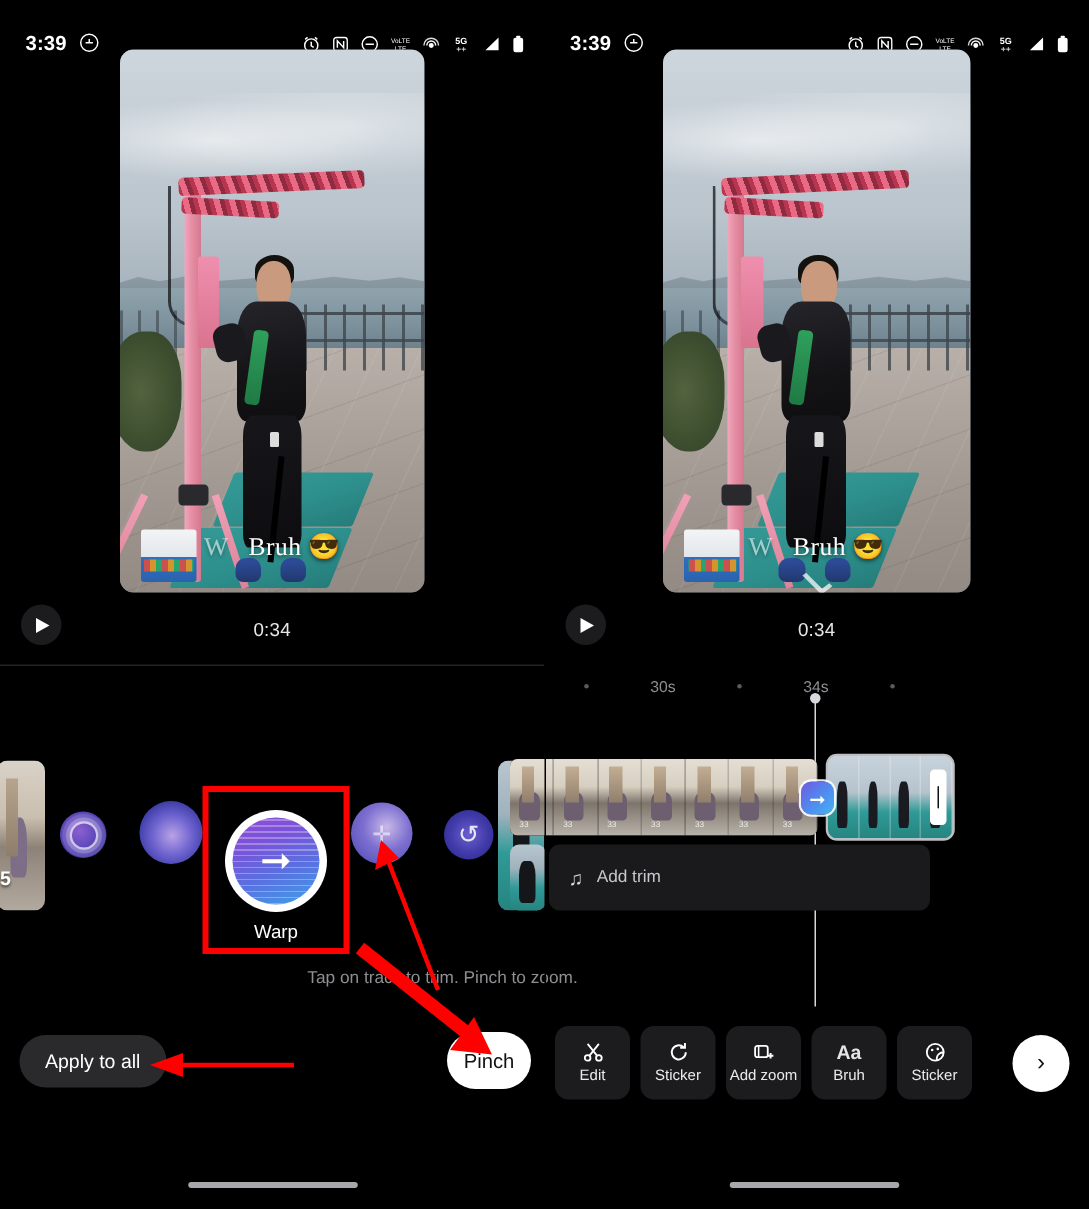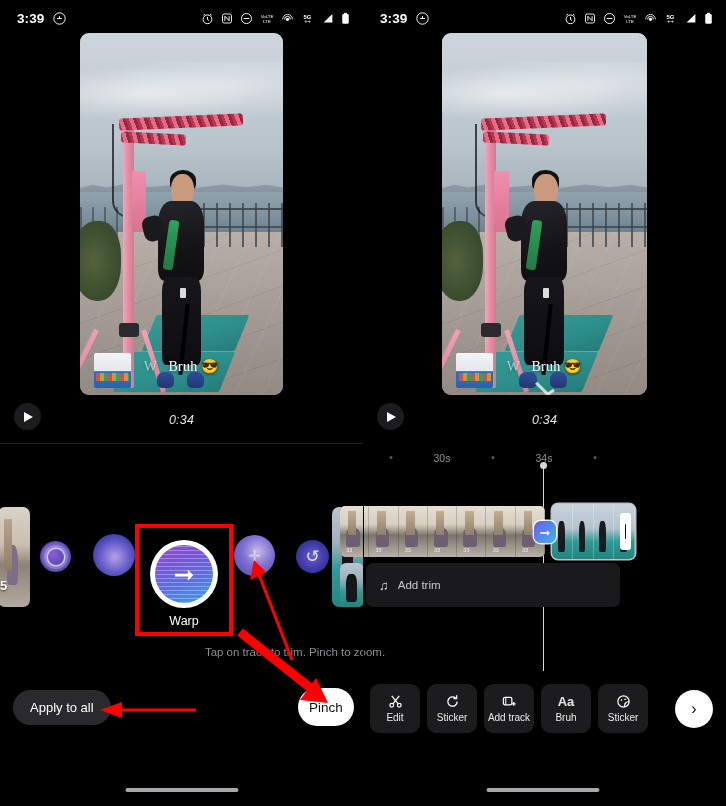--- a/index.html
+++ b/index.html
@@ -23,21 +23,21 @@
     background: #000;
     border-radius: 16px;
     overflow: hidden;
   }
   .phone.left .phone-inner { border-top-left-radius: 18px; border-bottom-left-radius: 18px; }
   .phone.right .phone-inner { border-top-right-radius: 18px; border-bottom-right-radius: 18px; }
 
   
   .statusbar {
     position: absolute; top: 0; left: 0; right: 0; height: 36px;
-    display: flex; align-items: center; justify-content: space-between;
+    display: flex; align-items: flex-end; justify-content: space-between;
     padding: 0 13px 0 17px;
     color: #fff;
   }
   .sb-left { display: flex; align-items: center; gap: 9px; }
   .sb-time { font-size: 13.5px; font-weight: 600; letter-spacing: .1px; color:#fff; }
   .sb-right { display: flex; align-items: center; gap: 7px; }
   .sb-ico { display: block; }
 
   
   .preview-wrap {
@@ -203,21 +203,21 @@
   .p-shoe1 { left:6%; }
   .p-shoe2 { left:56%; }
   .p-logo {
     position:absolute; left:44%; top:54%; width:10%; height:5%;
     background:#fff; opacity:.85; border-radius:1px;
   }
   .caption {
     position:absolute; left:0; right:0; bottom:5.5%;
     text-align:center; color:#fff;
     font-family:"Liberation Serif", serif;
-    font-size:14px; letter-spacing:.3px;
+    font-size:17px; letter-spacing:.3px;
     text-shadow:0 1px 3px rgba(0,0,0,.55);
   }
   .caption .ghost { opacity:.55; }
   .chev {
     position:absolute; left:46%; bottom:1%; width:9%; height:2.4%;
     border-bottom:3px solid rgba(255,255,255,.8);
     border-right:3px solid rgba(255,255,255,.8);
     transform: rotate(45deg) skewX(-8deg);
     opacity:.9;
   }
@@ -236,21 +236,21 @@
   }
   .play-tri {
     width:0;height:0;
     border-left:9px solid #fff;
     border-top:5.5px solid transparent;
     border-bottom:5.5px solid transparent;
     margin-left:2px;
   }
   .dur {
     width:100%; text-align:center;
-    color:#e6e6e6; font-size:12.5px; letter-spacing:.2px;font-style:italic;
+    color:#e6e6e6; font-size:12.5px; letter-spacing:.2px;
   }
 
   
   .divider-h {
     position:absolute; left:0; right:0; top:443px; height:1px; background:#242424;
   }
   .filters-area { position:absolute; left:0; right:0; top:444px; bottom:0; }
 
   .edge-thumb {
     position:absolute; width:32px; height:100px; top:63px;
@@ -812,21 +812,21 @@
         <span class="tl">Sticker</span>
       </div>
       <div class="tool">
         <span class="ti">
           <svg width="15" height="15" viewBox="0 0 16 16">
               <rect x="1.5" y="3.5" width="9" height="8" rx="1.6" fill="none" stroke="#fff" stroke-width="1.3"></rect>
               <path d="M4 3.5v8" stroke="#fff" stroke-width="1.1"></path>
               <path d="M12.5 8.5v4M10.5 10.5h4" stroke="#fff" stroke-width="1.4"></path>
             </svg>
         </span>
-        <span class="tl">Add track</span>
+        <span class="tl">Add zoom</span>
       </div>
       <div class="tool">
         <span class="ti" style="font-size:13px;font-weight:700;">Aa</span>
         <span class="tl">Bruh</span>
       </div>
       <div class="tool">
         <span class="ti">
           <svg width="15" height="15" viewBox="0 0 16 16">
               <path d="M14 8A6 6 0 1 1 8 2a6 6 0 0 1 6 6c0 0-2 .2-3.4 1.2C9.4 10 9 12.4 9 14" fill="none" stroke="#fff" stroke-width="1.3"></path>
               <circle cx="5.8" cy="6.4" r=".9" fill="#fff"></circle>

